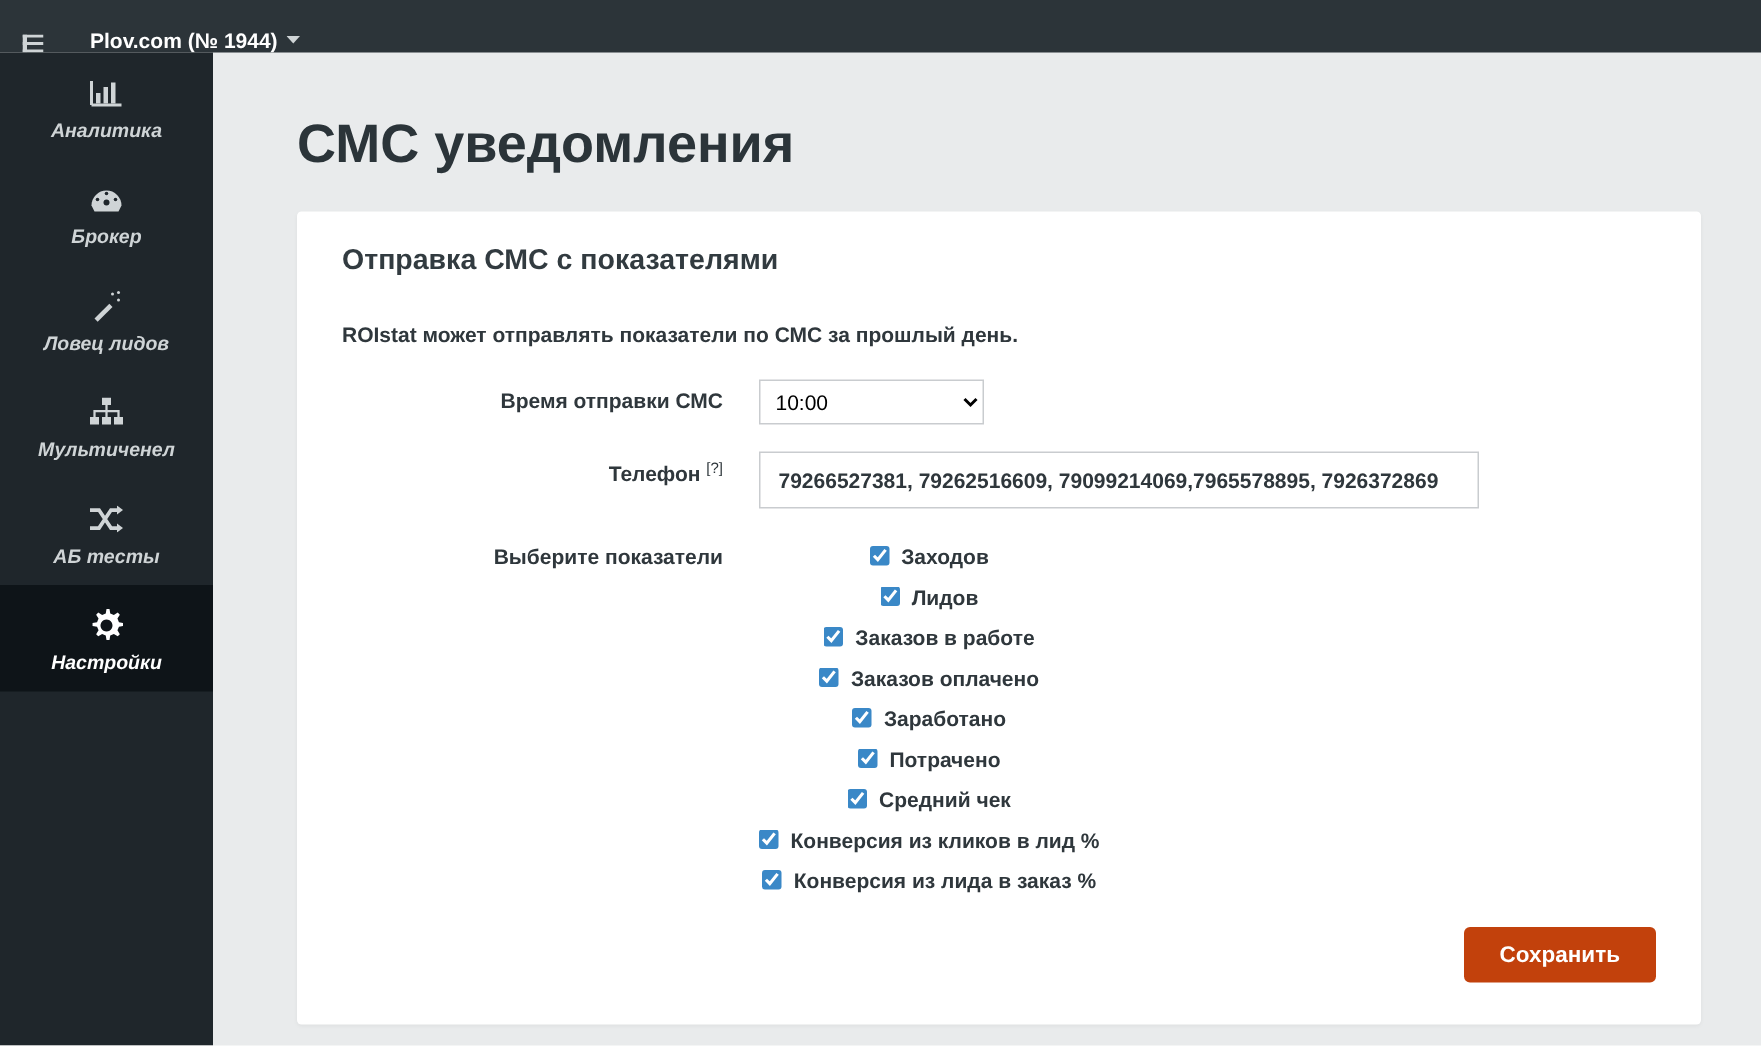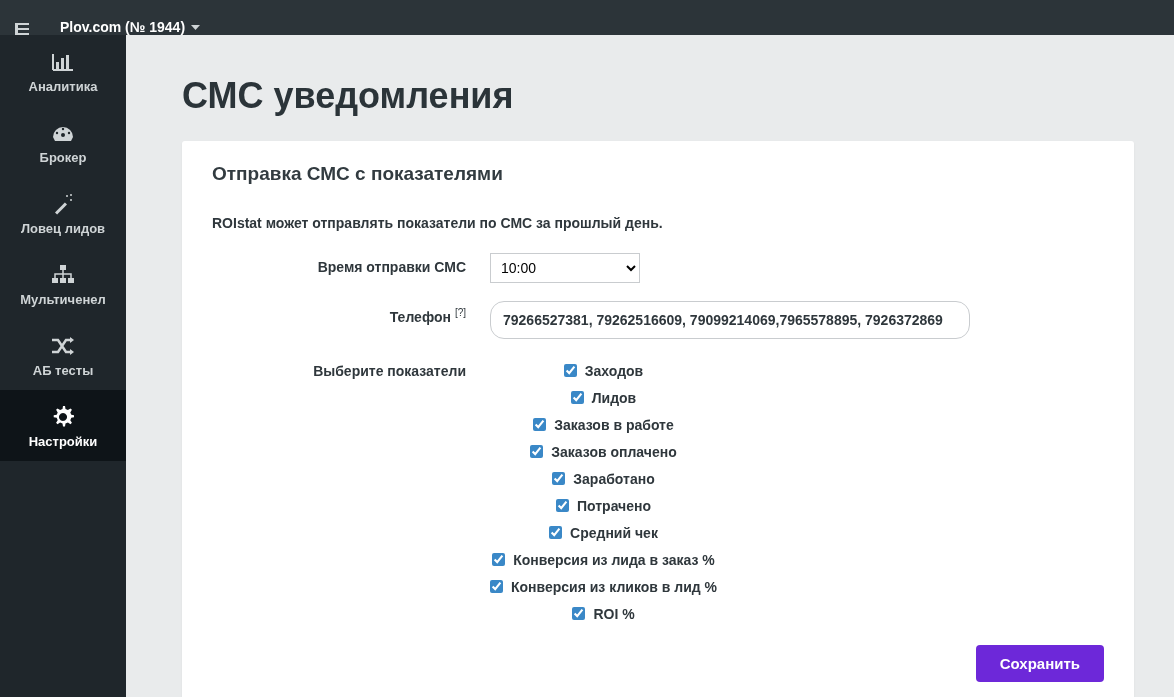--- a/index.html
+++ b/index.html
@@ -32,24 +32,25 @@
       display: flex;
       align-items: center;
       cursor: pointer;
     }
     .chev { margin-left: 6px; font-size: 11px; }
     .container {
       display: flex;
       height: calc(697px - 35px);
     }
     .sidebar {
-      width: 126px;
+      width: 142px;
       background: #1f262b;
       display: flex;
       flex-direction: column;
+      font-style: italic;
     }
     .sidebar-item {
       color: #cfd4d6;
       text-align: center;
       padding: 14px 4px 12px;
       cursor: pointer;
       font-size: 13px;
       font-weight: 600;
     }
     .sidebar-item.active {
@@ -120,21 +121,21 @@
       padding: 3px 6px;
       border: 1px solid #c9cccf;
       background: #fff;
       font-size: 14px;
     }
     .form-control input[type=text] {
       width: 480px;
       height: 38px;
       padding: 6px 12px;
       border: 1px solid #c9cccf;
-      border-radius: 14px;
+      border-radius: 0;
       font-size: 14px;
       font-weight: 600;
       color: #2f373c;
     }
     .check-list { display: flex; flex-direction: column; align-items: center; }
     .check-item {
       display: flex;
       align-items: center;
       font-size: 14px;
       font-weight: 700;
@@ -145,21 +146,21 @@
       margin-right: 8px;
       width: 13px; height: 13px;
       accent-color: #3a88c7;
     }
     .actions {
       display: flex;
       justify-content: flex-end;
       margin-top: 16px;
     }
     .btn-save {
-      background: #6d28d9;
+      background: #c2410c;
       color: #fff;
       border: none;
       border-radius: 4px;
       padding: 10px 24px;
       font-size: 15px;
       font-weight: 700;
       cursor: pointer;
     }
   </style>
 </head>
@@ -313,29 +314,25 @@
               <label class="check-item">
                 <input type="checkbox" checked="" style="">
                 <span>Потрачено</span>
               </label>
               <label class="check-item">
                 <input type="checkbox" checked="" style="">
                 <span>Средний чек</span>
               </label>
               <label class="check-item">
                 <input type="checkbox" checked="" style="">
+                <span>Конверсия из кликов в лид %</span>
+              </label>
+              <label class="check-item">
+                <input type="checkbox" checked="" style="">
                 <span>Конверсия из лида в заказ %</span>
-              </label>
-              <label class="check-item">
-                <input type="checkbox" checked="" style="">
-                <span>Конверсия из кликов в лид %</span>
-              </label>
-              <label class="check-item">
-                <input type="checkbox" checked="" style="">
-                <span>ROI %</span>
               </label>
             </div>
         </div>
       </div>
 
       <div class="actions">
         <button class="btn-save">Сохранить</button>
       </div>
     </div>
   </div>

